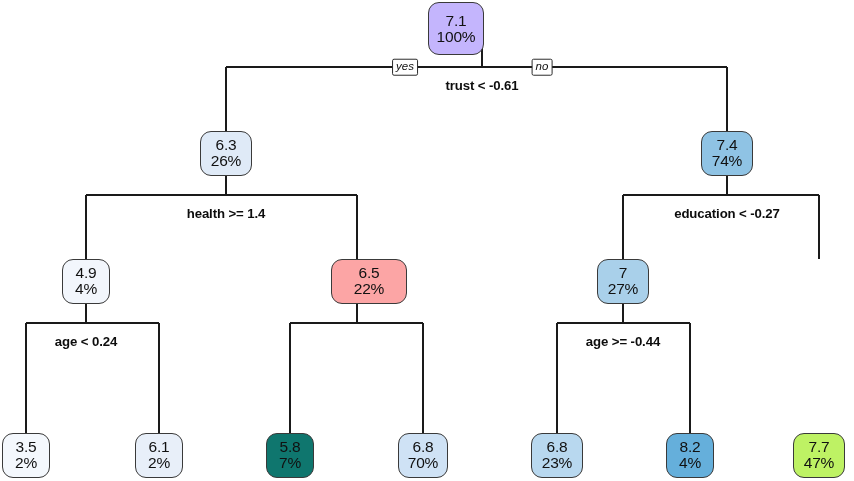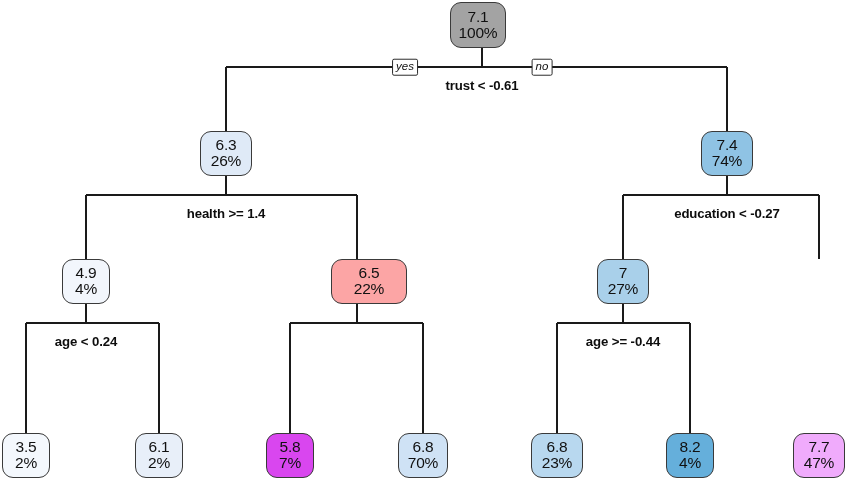--- a/index.html
+++ b/index.html
@@ -99,21 +99,21 @@
       <line x1="290" y1="323" x2="357" y2="323" stroke="#1a1a1a" stroke-width="1.2" shape-rendering="crispEdges"></line>
       <line x1="357" y1="323" x2="423" y2="323" stroke="#1a1a1a" stroke-width="1.2" shape-rendering="crispEdges"></line>
       <line x1="290" y1="323" x2="290" y2="433" stroke="#1a1a1a" stroke-width="1.2" shape-rendering="crispEdges"></line>
       <line x1="423" y1="323" x2="423" y2="433" stroke="#1a1a1a" stroke-width="1.2" shape-rendering="crispEdges"></line>
       <line x1="623" y1="303.5" x2="623" y2="323" stroke="#1a1a1a" stroke-width="1.2" shape-rendering="crispEdges"></line>
       <line x1="557" y1="323" x2="623" y2="323" stroke="#1a1a1a" stroke-width="1.2" shape-rendering="crispEdges"></line>
       <line x1="623" y1="323" x2="690" y2="323" stroke="#1a1a1a" stroke-width="1.2" shape-rendering="crispEdges"></line>
       <line x1="557" y1="323" x2="557" y2="433" stroke="#1a1a1a" stroke-width="1.2" shape-rendering="crispEdges"></line>
       <line x1="690" y1="323" x2="690" y2="433" stroke="#1a1a1a" stroke-width="1.2" shape-rendering="crispEdges"></line>
     </svg>
-<div class="node" style="left: 450px; top: 2px; width: 56px; height: 46px; background: #a3a3a3;">
+<div class="node" style="left: 428px; top: 2px; width: 56px; height: 53px; background: #c4b5fd;">
       <span class="v1">7.1</span>
       <span class="v2">100%</span>
     </div>
     <div class="node" style="left: 200px; top: 130.5px; width: 52px; height: 45px; background: rgb(223, 234, 247);">
       <span class="v1">6.3</span>
       <span class="v2">26%</span>
     </div>
     <div class="node" style="left: 701px; top: 130.5px; width: 52px; height: 45px; background: rgb(143, 195, 228);">
       <span class="v1">7.4</span>
       <span class="v2">74%</span>
@@ -131,37 +131,37 @@
       <span class="v2">27%</span>
     </div>
     <div class="node" style="left: 2px; top: 432.5px; width: 48px; height: 45px; background: rgb(244, 248, 253);">
       <span class="v1">3.5</span>
       <span class="v2">2%</span>
     </div>
     <div class="node" style="left: 135px; top: 432.5px; width: 48px; height: 45px; background: rgb(232, 239, 249);">
       <span class="v1">6.1</span>
       <span class="v2">2%</span>
     </div>
-    <div class="node" style="left: 266px; top: 432.5px; width: 48px; height: 45px; background: #d946ef;">
+    <div class="node" style="left: 266px; top: 432.5px; width: 48px; height: 45px; background: #0f766e;">
       <span class="v1">5.8</span>
       <span class="v2">7%</span>
     </div>
     <div class="node" style="left: 398px; top: 432.5px; width: 50px; height: 45px; background: rgb(207, 226, 245);">
       <span class="v1">6.8</span>
       <span class="v2">70%</span>
     </div>
     <div class="node" style="left: 531px; top: 432.5px; width: 52px; height: 45px; background: rgb(184, 216, 239);">
       <span class="v1">6.8</span>
       <span class="v2">23%</span>
     </div>
     <div class="node" style="left: 666px; top: 432.5px; width: 48px; height: 45px; background: rgb(101, 175, 219);">
       <span class="v1">8.2</span>
       <span class="v2">4%</span>
     </div>
-    <div class="node" style="left: 793px; top: 432.5px; width: 52px; height: 45px; background: #f0abfc;">
+    <div class="node" style="left: 793px; top: 432.5px; width: 52px; height: 45px; background: #bef264;">
       <span class="v1">7.7</span>
       <span class="v2">47%</span>
     </div>
     <div class="split-label" style="left: 482px; top: 67px;">trust &lt; -0.61</div>
     <div class="split-label" style="left: 226px; top: 195px;">health &gt;= 1.4</div>
     <div class="split-label" style="left: 727px; top: 195px;">education &lt; -0.27</div>
     <div class="split-label" style="left: 86px; top: 323px;">age &lt; 0.24</div>
     <div class="split-label" style="left: 623px; top: 323px;">age &gt;= -0.44</div>
     <div class="yn-label" style="left: 405px; top: 67px;">yes</div>
     <div class="yn-label" style="left: 542px; top: 67px;">no</div>

